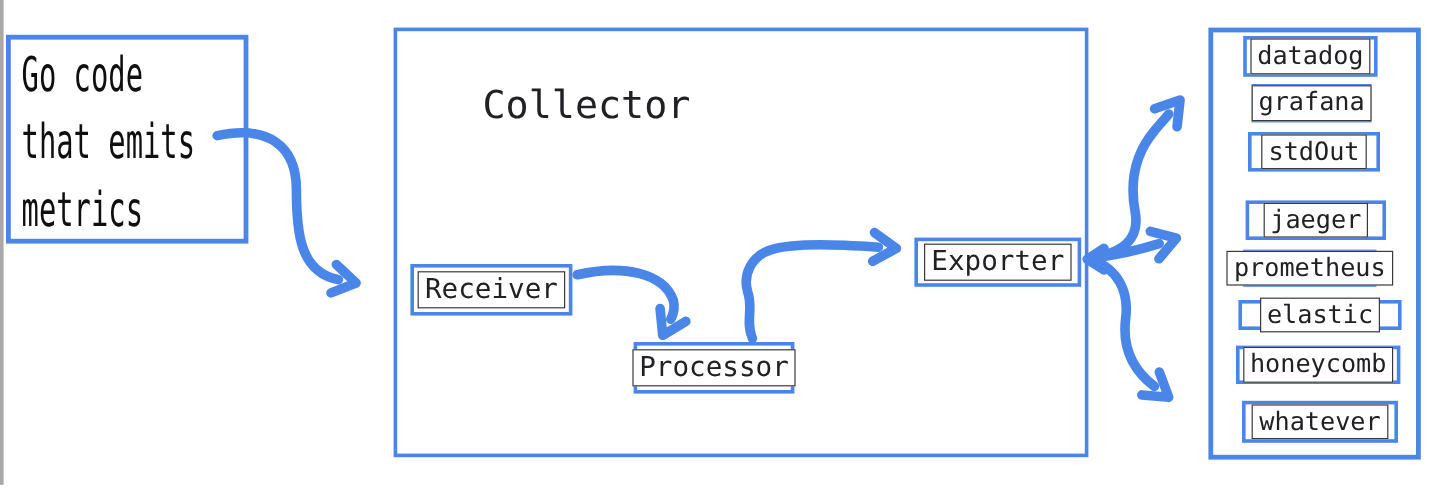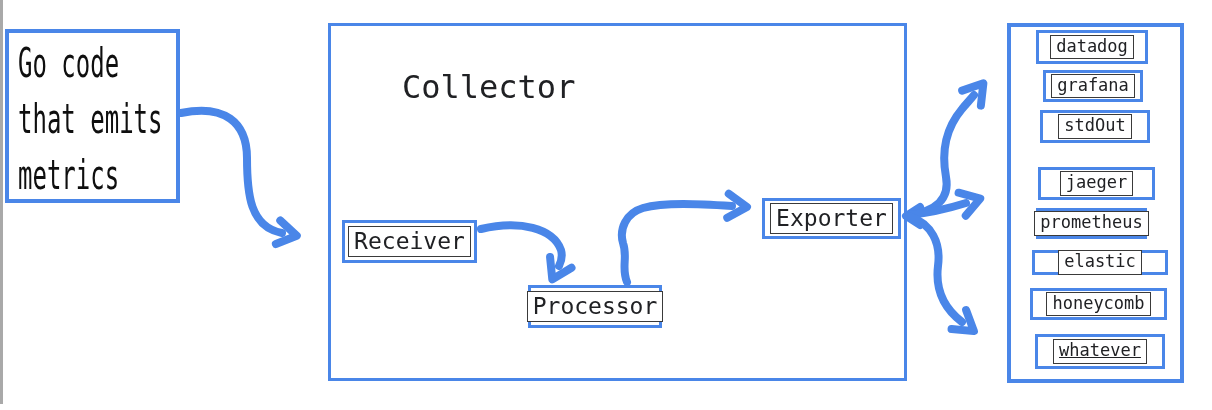--- a/index.html
+++ b/index.html
@@ -10,21 +10,21 @@
   }
   html,body{margin:0;padding:0;background:#fff;}
   #canvas{
     position:relative;width:1212px;height:410px;background:#fff;overflow:hidden;
     font-family:"DejaVu Sans Mono","Liberation Mono",monospace;color:var(--ink);
   }
   .edge-line{position:absolute;left:0;top:0;width:3px;height:404px;background:var(--gray);}
 
   
   .source-box{
-    position:absolute;left:5px;top:29px;width:175px;height:174px;
+    position:absolute;left:5px;top:29px;width:202px;height:174px;
     border:4px solid var(--accent);box-sizing:border-box;background:#fff;
   }
   .source-text{
     position:absolute;left:9px;top:2px;
     font-size:40px;line-height:56px;white-space:nowrap;color:#0f0f0f;
     transform:scaleX(0.60);transform-origin:0 0;
   }
 
   
   .collector-box{
@@ -51,29 +51,29 @@
 
   
   .sink-column{
     position:absolute;left:1007px;top:23px;width:177px;height:360px;
     border:4px solid var(--accent);box-sizing:border-box;background:#fff;
   }
   .sink{
     position:absolute;border:3.5px solid var(--accent);box-sizing:border-box;background:#fff;
     display:flex;align-items:center;justify-content:center;
   }
-  .sink .inner{font-size:17px;padding:0 5px 1px;}
+  .sink .inner{font-size:21px;padding:0 5px 1px;}
   .sink.s0{left:25px;top:3px;  width:112px;height:34px;}
   .sink.s1{left:32px;top:43px; width:100px;height:32px;}
   .sink.s2{left:29px;top:83px; width:110px;height:33px;}
   .sink.s3{left:27px;top:128px;width:117px;height:33px;margin-top:12px;}
   .sink.s4{left:25px;top:181px;width:111px;height:31px;}
   .sink.s5{left:21px;top:223px;width:136px;height:25px;}
   .sink.s6{left:19px;top:261px;width:137px;height:32px;}
-  .sink.s7{left:24px;top:307px;width:130px;height:35px;text-decoration:underline;}
+  .sink.s7{left:24px;top:307px;width:130px;height:35px;}
 
   
   svg.arrows{position:absolute;left:0;top:0;pointer-events:none;}
   .arrow{fill:none;stroke:var(--accent);stroke-width:8;stroke-linecap:round;stroke-linejoin:round;}
   .arrow-head-glyph{fill:none;stroke:var(--accent);stroke-width:8;stroke-linecap:round;stroke-linejoin:round;}
 </style>
 </head>
 <body>
 
 <div id="canvas">

